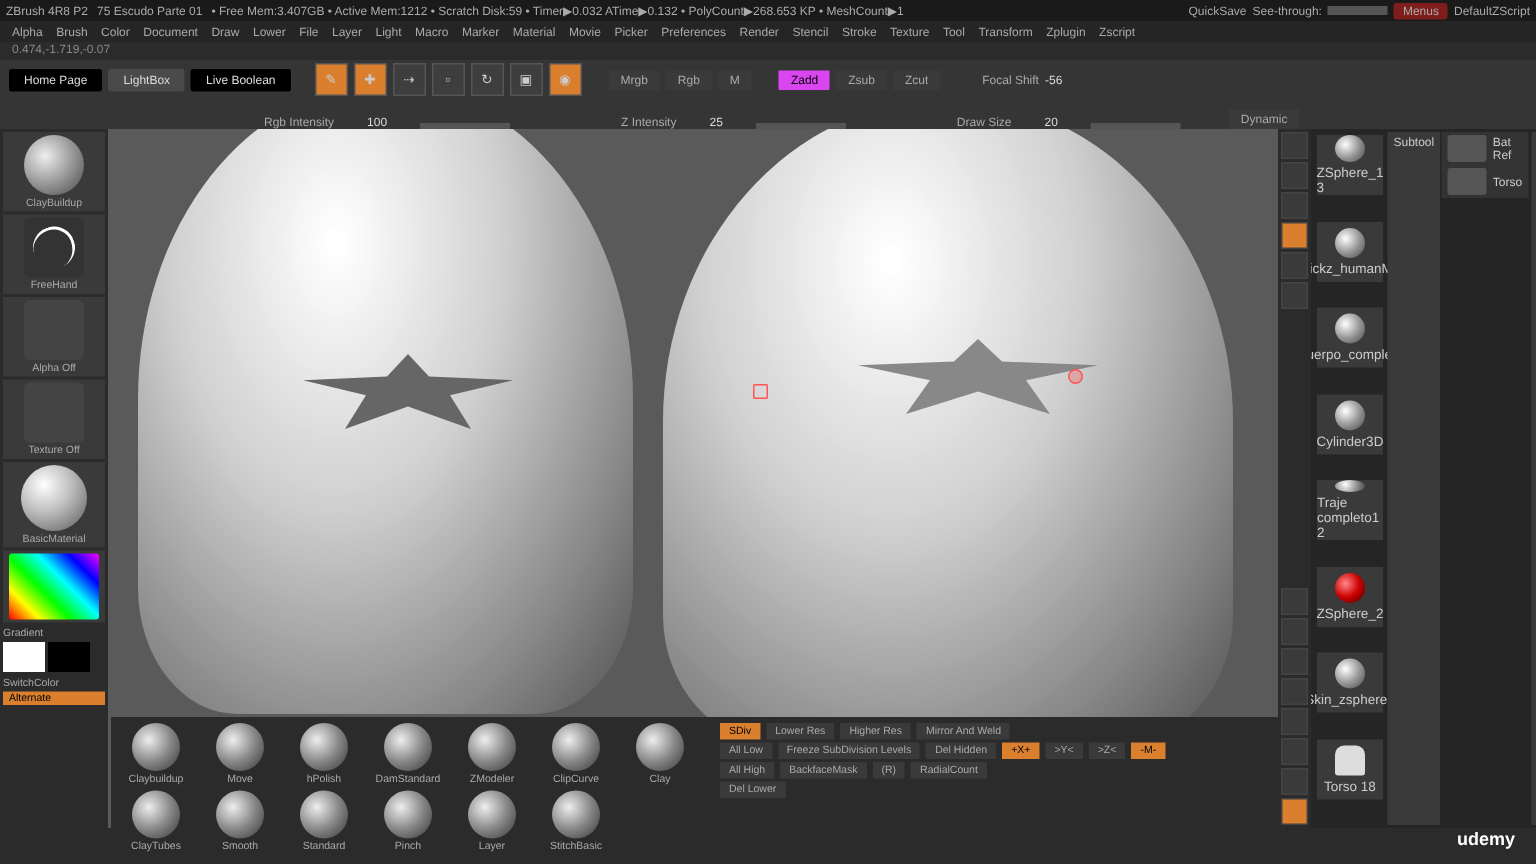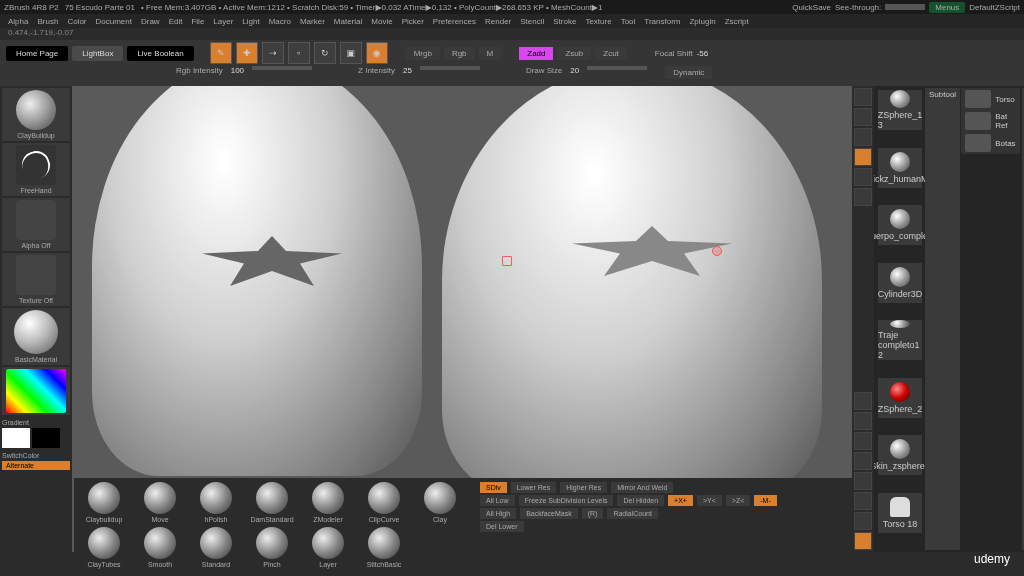--- a/index.html
+++ b/index.html
@@ -1,30 +1,30 @@
 <!DOCTYPE html>
 <html><head>
 <meta charset="utf-8">
 <style>
 *{margin:0;padding:0;box-sizing:border-box;font-family:Arial,sans-serif;font-size:9px;color:#ccc}
 body{background:#2b2b2b;width:1024px;height:576px;overflow:hidden}
 .titlebar{height:14px;background:#1a1a1a;display:flex;align-items:center;padding:0 4px;gap:6px}
 .titlebar span{color:#aaa;font-size:8px}
 .t2{color:#888}
 .topright{margin-left:auto;display:flex;gap:4px;align-items:center}
-.orange-btn{background:#14532d;border-radius:2px;padding:1px 6px;color:#000;font-size:8px}
+.orange-btn{background:#7f1d1d;border-radius:2px;padding:1px 6px;color:#000;font-size:8px}
 .menubar{height:14px;background:#252525;display:flex;align-items:center;padding:0 8px;gap:9px}
 .menubar span{color:#aaa;font-size:8px;cursor:pointer}
 .coords{height:12px;padding:0 8px;color:#888;font-size:8px}
 .toolbar{height:26px;background:#353535;display:flex;align-items:center;padding:0 6px;gap:4px}
 .tab{background:#4a4a4a;padding:3px 10px;border-radius:2px;font-size:8px;color:#ddd}
 .tab.hb{background:#000000}
 .toolbtn{width:22px;height:22px;background:#3e3e3e;border:1px solid #555;display:flex;align-items:center;justify-content:center}
 .toolbtn.orange{background:#d97f2e}
-.toolrow2{height:20px;background:#353535;display:flex;align-items:flex-start;padding-left:176px;gap:8px}
+.toolrow2{height:20px;background:#353535;display:flex;align-items:flex-end;padding-left:176px;gap:22px}
 .slider-lbl{font-size:8px;color:#aaa}
 .slider-val{font-size:8px;color:#ddd}
 .slider-bar{height:4px;width:60px;background:#555}
 .mode-btn{padding:2px 8px;background:#3a3a3a;font-size:8px;color:#aaa}
 .mode-btn.on{background:#d946ef;color:#000}
 .main{display:flex;height:466px}
 .leftpanel{width:72px;background:#2b2b2b;display:flex;flex-direction:column;gap:2px;padding:2px}
 .slot{background:#3a3a3a;display:flex;flex-direction:column;align-items:center;padding:2px}
 .slot-img{width:40px;height:40px;background:radial-gradient(circle at 35% 35%,#eee,#888 60%,#444);border-radius:50%}
 .slot-img.stroke{background:#333;border-radius:4px;position:relative}
@@ -66,21 +66,21 @@
 .brushrow{display:flex;gap:4px}
 .brushslot{display:flex;flex-direction:column;align-items:center;width:52px}
 .bball{width:32px;height:32px;background:radial-gradient(circle at 35% 35%,#eee,#888,#333);border-radius:50%}
 .blbl{font-size:7px;color:#aaa;margin-top:2px}
 .bopts{flex:1;display:flex;flex-direction:column;gap:2px;padding-left:10px}
 .brow{display:flex;gap:4px;align-items:center}
 .bseg{padding:2px 6px;background:#3a3a3a;font-size:7px;color:#aaa}
 .bseg.on{background:#d97f2e;color:#000}
 .infobar{position:absolute;top:0;right:0;display:flex;flex-direction:column;align-items:end;gap:2px;padding:4px}
 .infotxt{font-size:8px;color:#aaa}
-.udemy{position:absolute;bottom:10px;right:14px;font-size:12px;color:#fff;font-weight:normal}
+.udemy{position:absolute;bottom:10px;right:14px;font-size:12px;color:#fff;font-weight:bold}
 </style>
 </head>
 <body>
 
 <div class="titlebar">
   <span>ZBrush 4R8 P2</span>
   <span>75 Escudo Parte 01</span>
   <span class="t2">• Free Mem:3.407GB • Active Mem:1212 • Scratch Disk:59 • Timer▶0.032 ATime▶0.132 • PolyCount▶268.653 KP • MeshCount▶1</span>
   <div class="topright">
     <span>QuickSave</span>
@@ -90,21 +90,21 @@
     <span>DefaultZScript</span>
   </div>
 </div>
 
 <div class="menubar" id="menubar">
     <span>Alpha</span>
     <span>Brush</span>
     <span>Color</span>
     <span>Document</span>
     <span>Draw</span>
-    <span>Edit</span>
+    <span>Lower</span>
     <span>File</span>
     <span>Layer</span>
     <span>Light</span>
     <span>Macro</span>
     <span>Marker</span>
     <span>Material</span>
     <span>Movie</span>
     <span>Picker</span>
     <span>Preferences</span>
     <span>Render</span>
@@ -251,29 +251,25 @@
         </div>
         <div class="thumb torso">
           <div class="thumb-ball"></div>
           <span>Torso 18</span>
         </div>
       </div>
     <div class="section-h">Subtool</div>
     <div id="subtools">
         <div class="strow">
           <div class="st-eye"></div>
-          <span class="st-name">Torso</span>
+          <span class="st-name">Bat Ref</span>
         </div>
         <div class="strow">
           <div class="st-eye"></div>
-          <span class="st-name">Bat Ref</span>
-        </div>
-        <div class="strow">
-          <div class="st-eye"></div>
-          <span class="st-name">Botas</span>
+          <span class="st-name">Torso</span>
         </div>
       </div>
     <div style="height:14px"></div>
     <div class="rbtnrow">
         <span class="rbtn">List All</span>
         <span class="rbtn" style="flex:0 0 20px">▲</span>
         <span class="rbtn" style="flex:0 0 20px">▼</span>
       </div>
     <div class="rbtnrow">
         <span class="rbtn">Auto Collapse</span>

